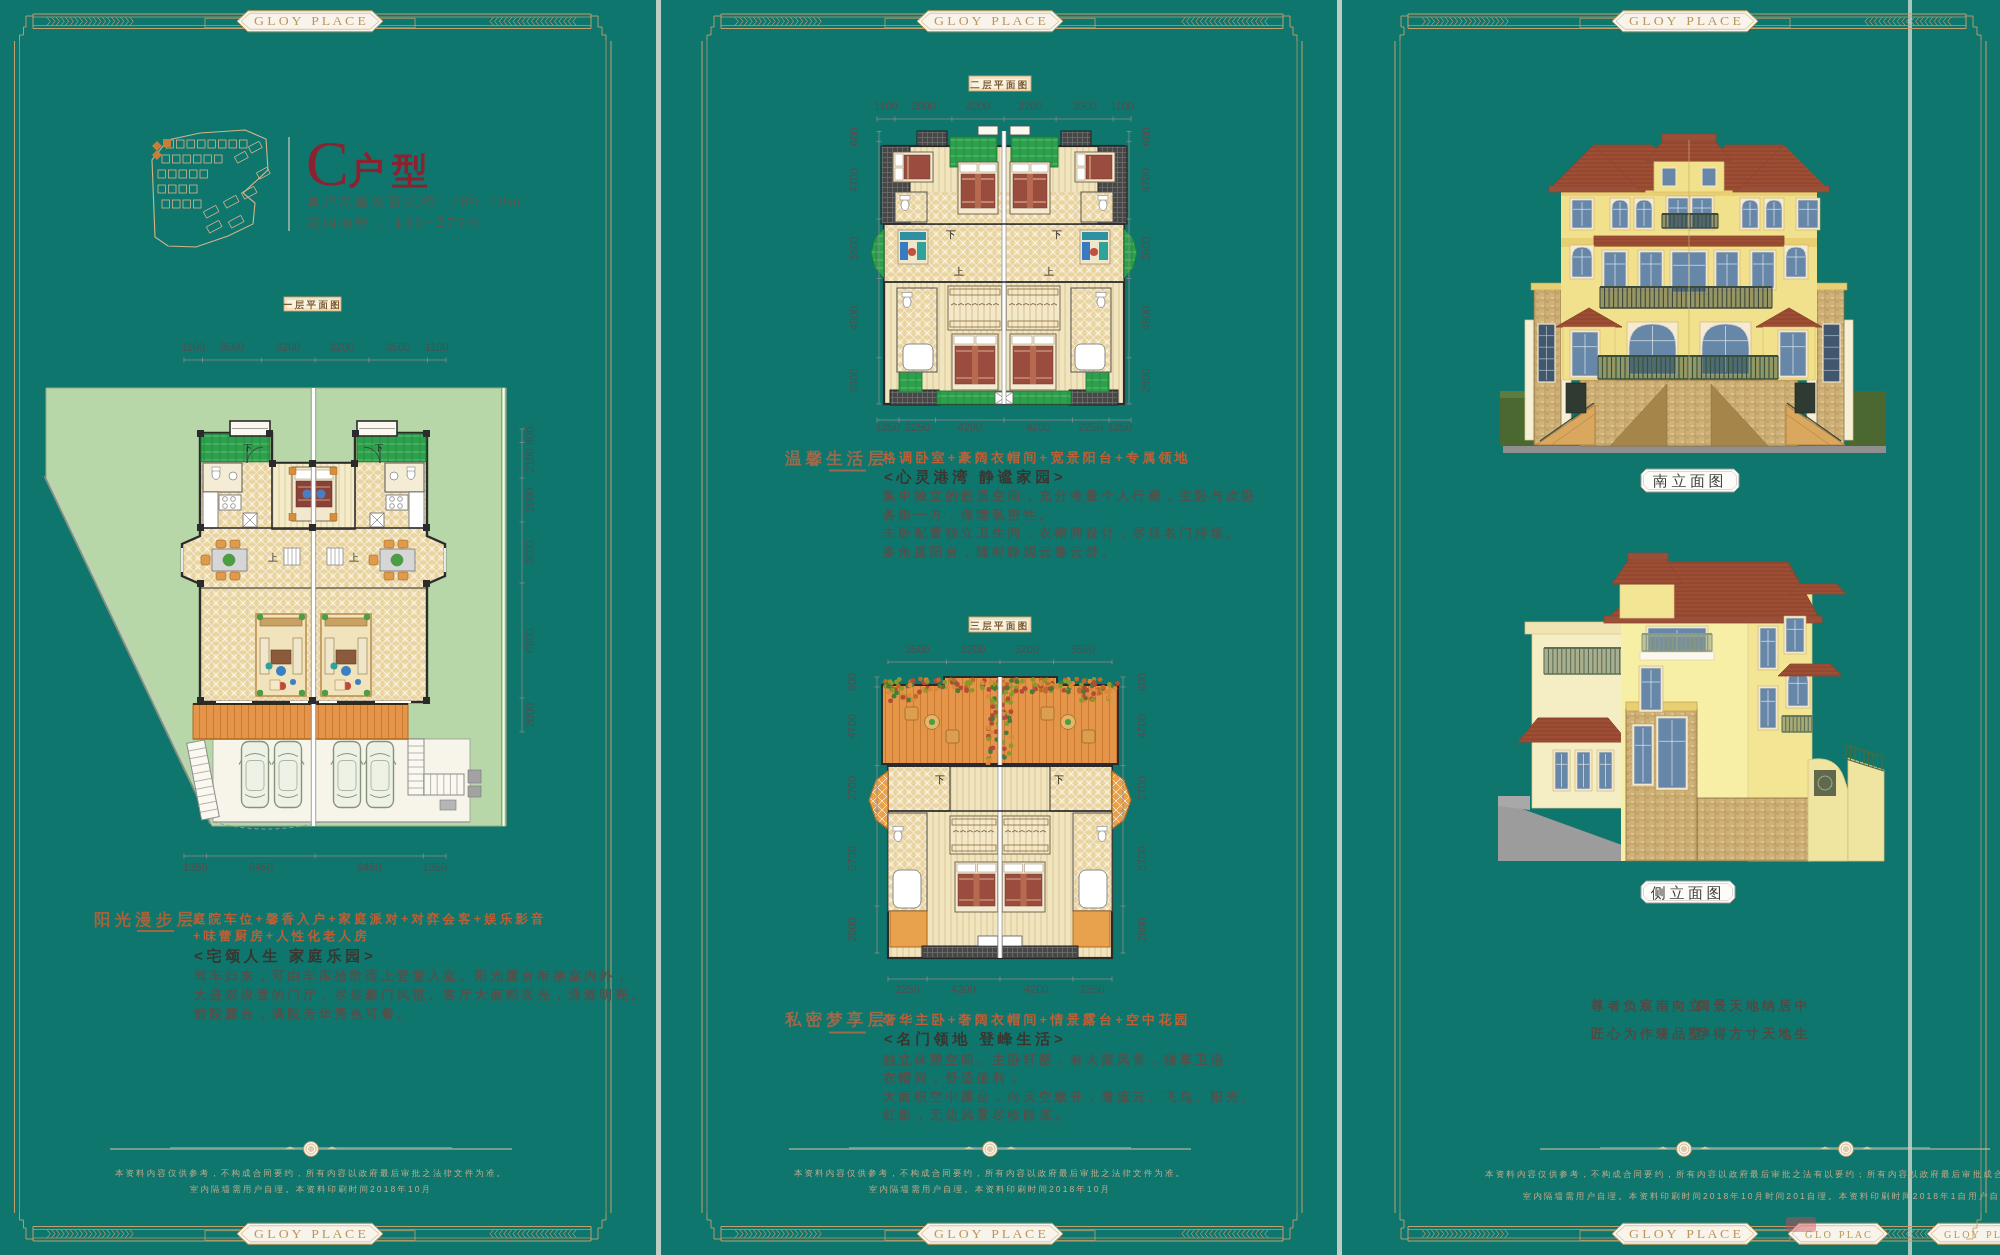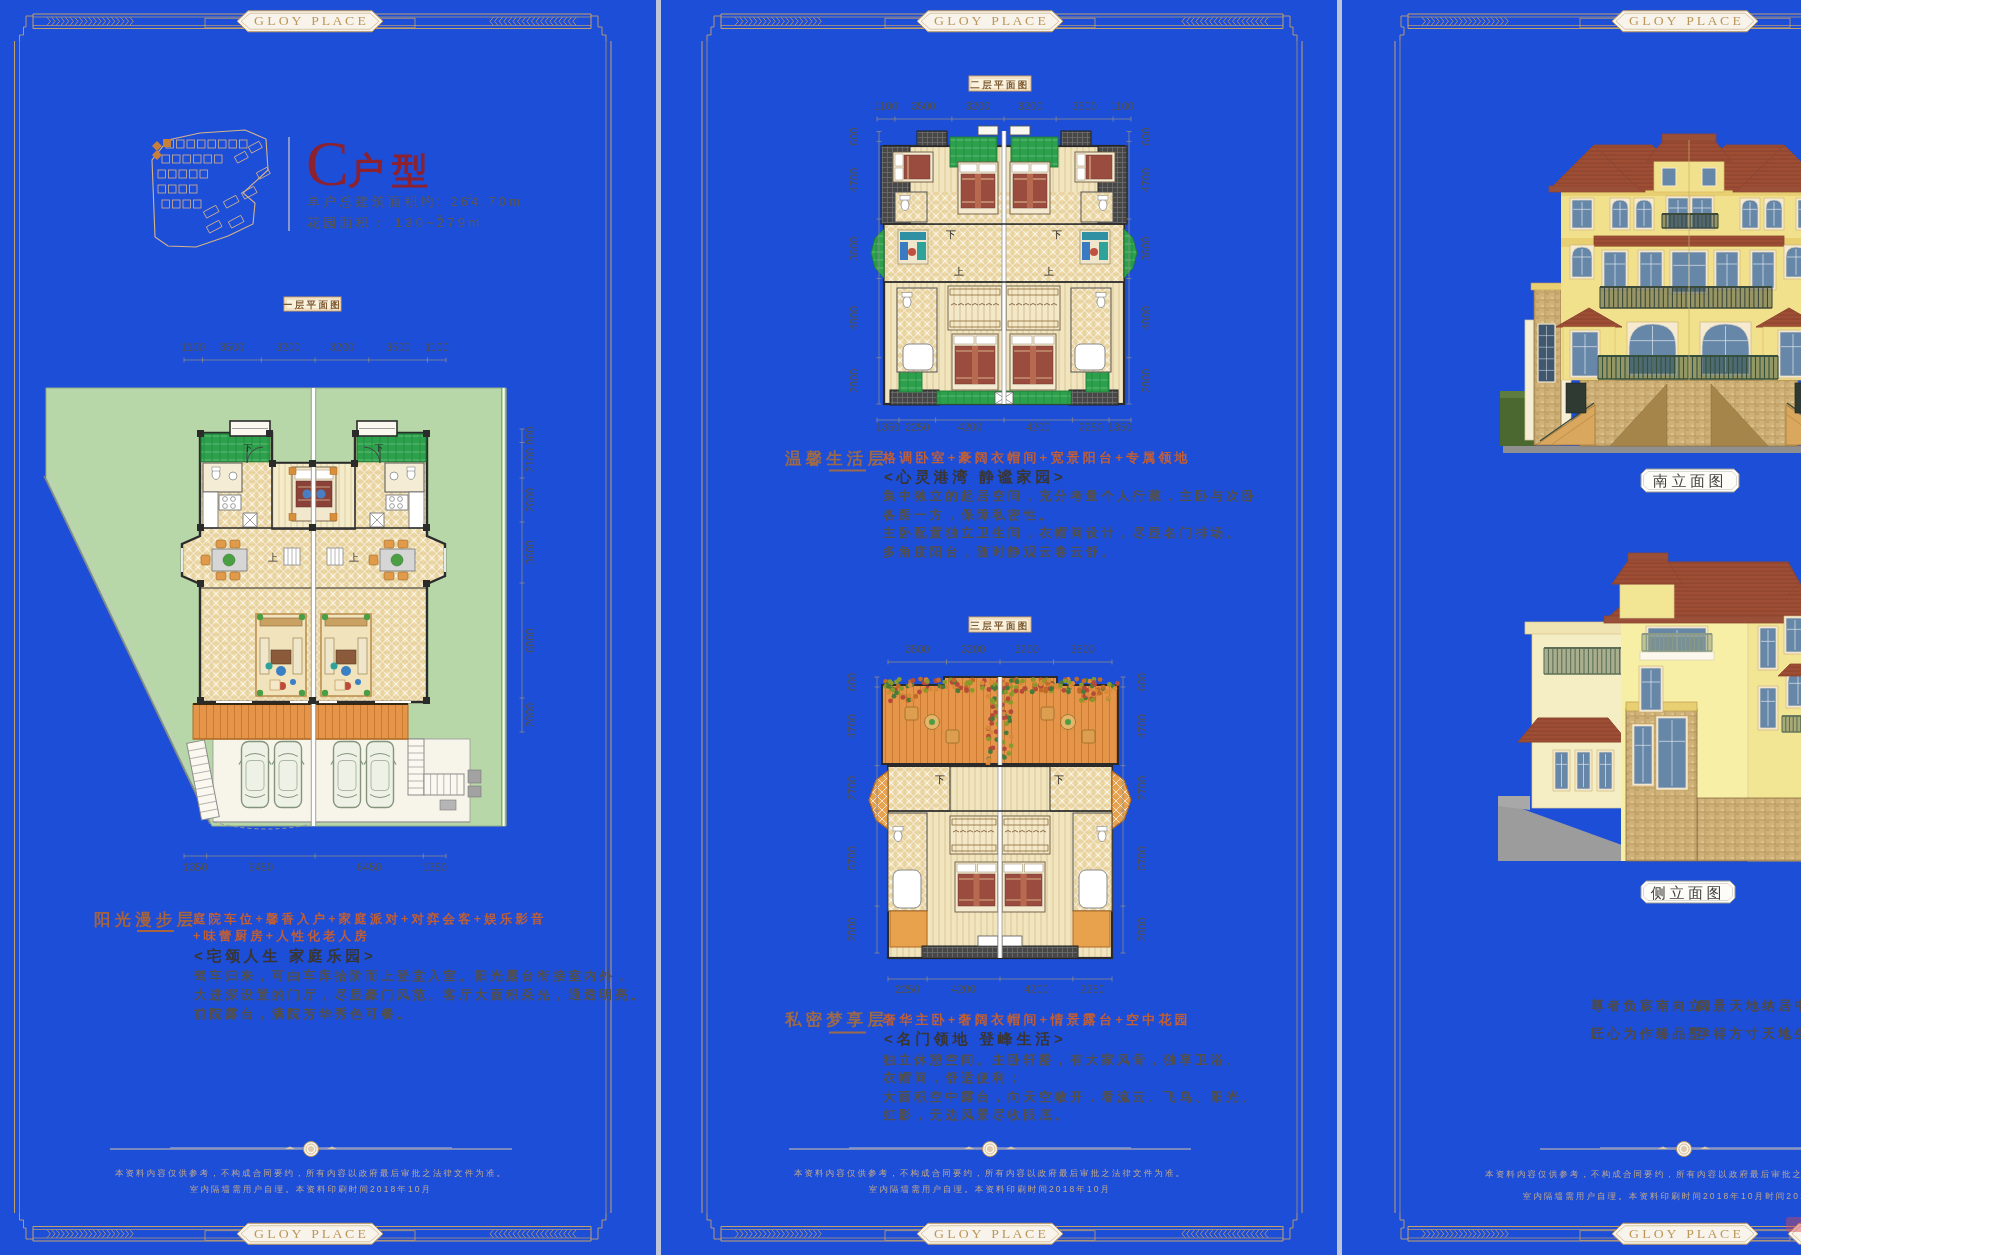--- a/index.html
+++ b/index.html
@@ -1,14 +1,14 @@
 <!DOCTYPE html>
 <html><head><meta charset="utf-8"><style>
 html,body{margin:0;padding:0}
-#page{position:relative;width:1801px;height:1255px;background:#1d4ed8;overflow:hidden;font-family:"Liberation Sans",sans-serif}
+#page{position:relative;width:2000px;height:1255px;background:#0f766e;overflow:hidden;font-family:"Liberation Sans",sans-serif}
 </style></head><body>
 <div id="page">
     <svg width="2000" height="1255" viewBox="0 0 2000 1255" style="position:absolute;top:0;left:0">
       <defs>
 <pattern id="latB" width="9" height="9" patternUnits="userSpaceOnUse">
  <rect width="9" height="9" fill="#ecd9a6"></rect>
  <path d="M0,0 L9,9 M9,0 L0,9" stroke="rgba(255,255,255,0.75)" stroke-width="1.1"></path>
  <path d="M4.5,0 L9,4.5 L4.5,9 L0,4.5 Z" fill="rgba(214,184,120,0.22)"></path>
 </pattern>
 <pattern id="latO" width="9" height="9" patternUnits="userSpaceOnUse">

